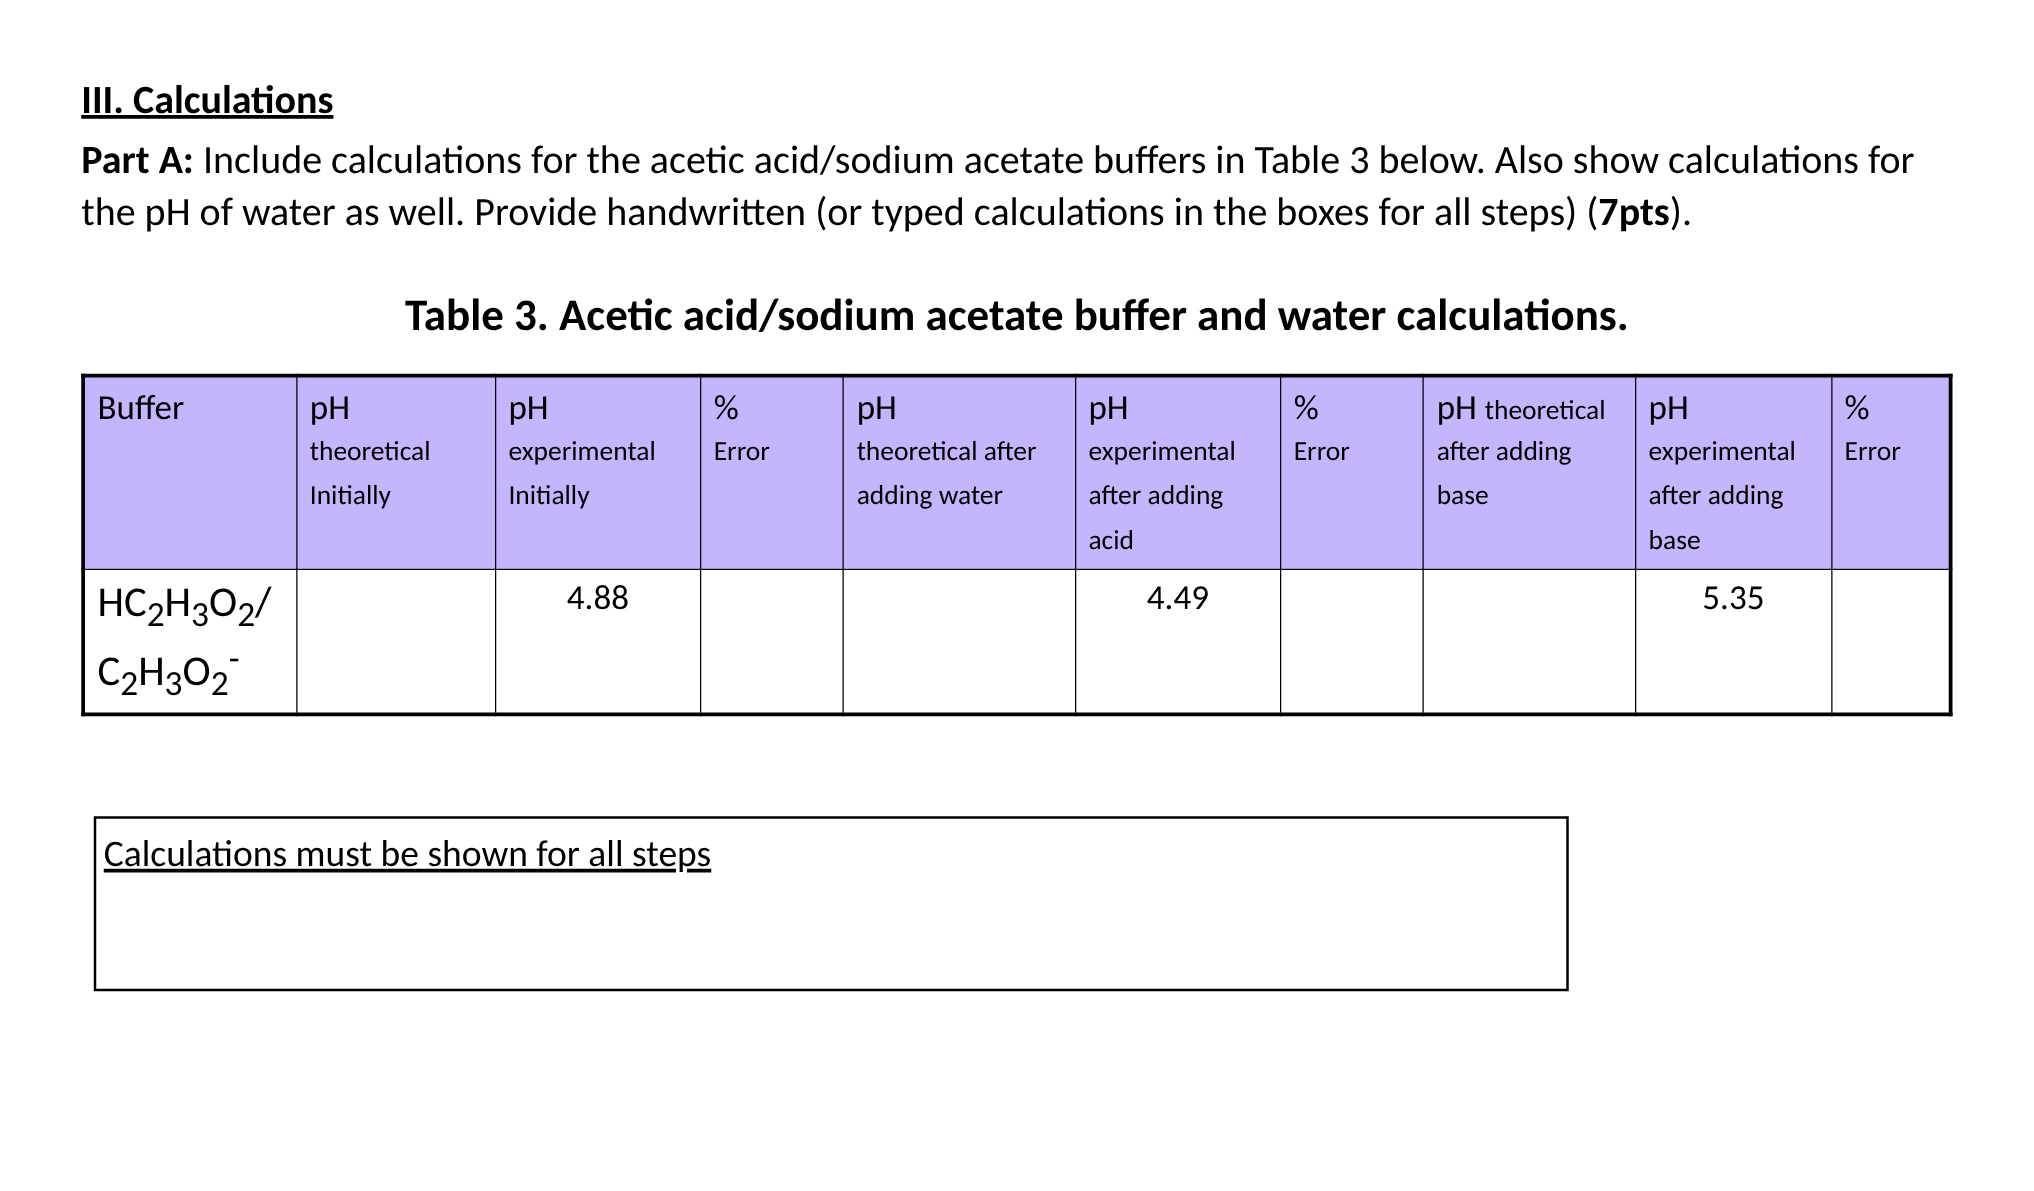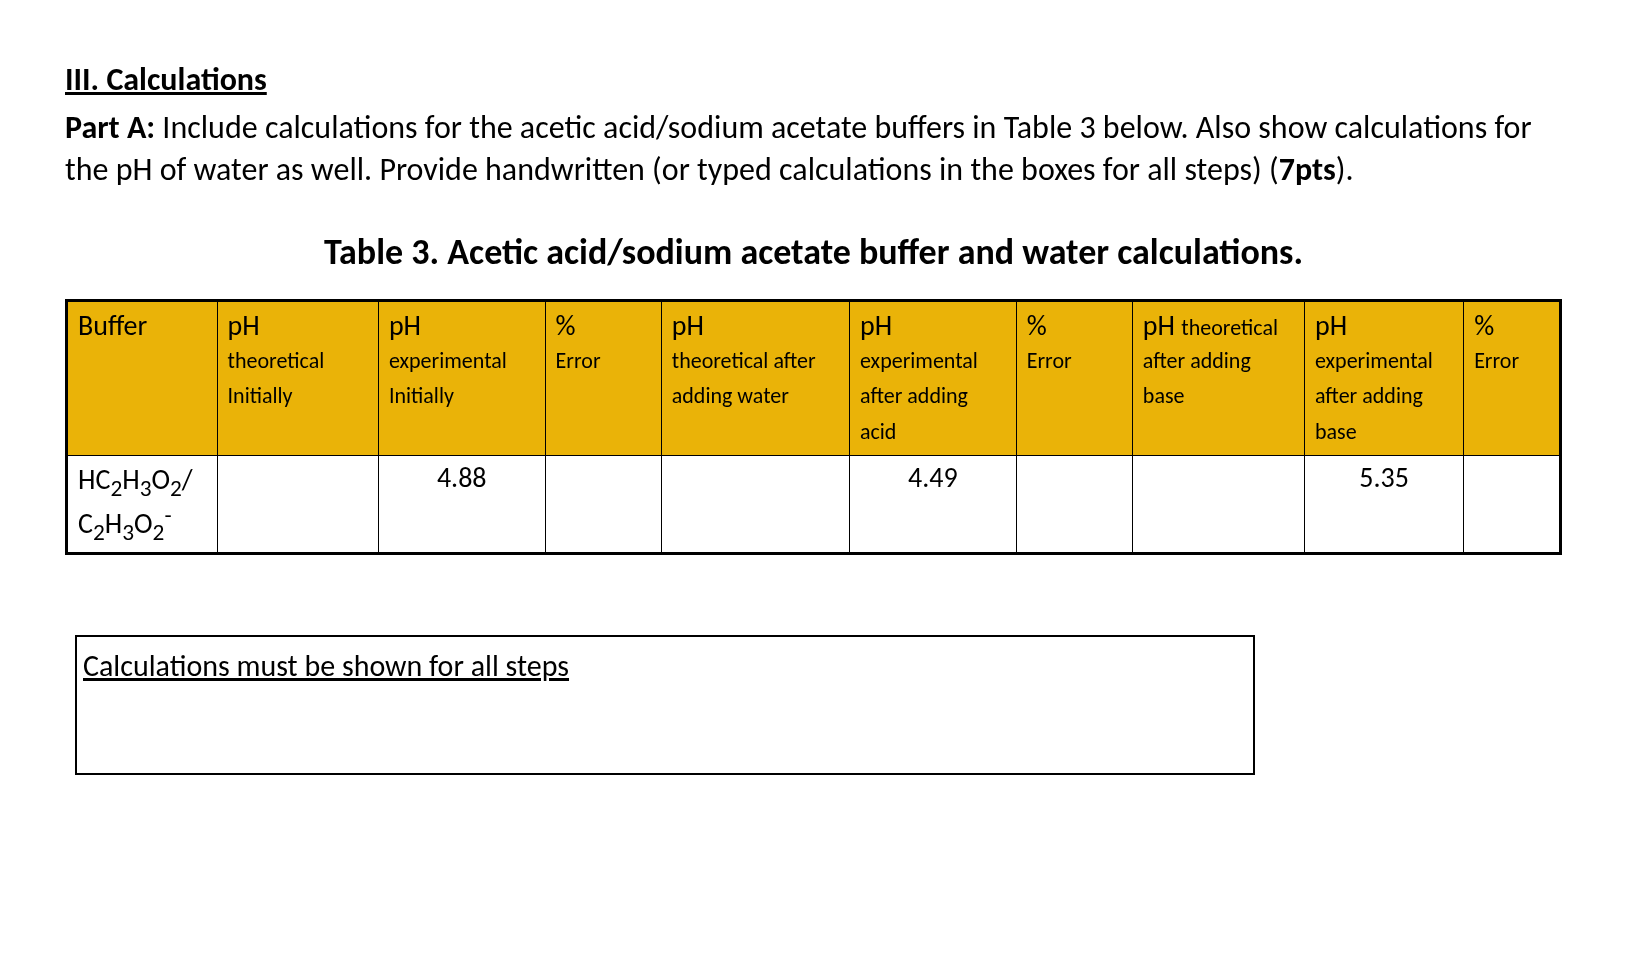--- a/index.html
+++ b/index.html
@@ -43,34 +43,34 @@
     }
     table.data-table th,
     table.data-table td {
       border: 1.5px solid #000;
       padding: 6px 10px;
       vertical-align: top;
       text-align: left;
       font-size: 24px;
     }
     table.data-table thead th {
-      background: #eab308;
+      background: #c4b5fd;
       font-weight: normal;
     }
     table.data-table thead th .header-main {
       font-size: 28px;
       display: block;
     }
     table.data-table thead th .header-sub {
       font-size: 22px;
       display: block;
       line-height: 1.6;
     }
     table.data-table tbody td.buffer-cell {
-      font-size: 28px;
+      font-size: 34px;
     }
     table.data-table tbody td.value-cell {
       font-size: 28px;
       text-align: center;
       padding-top: 4px;
     }
     .calc-box {
       margin-top: 80px;
       margin-left: 10px;
       border: 2px solid #000;

